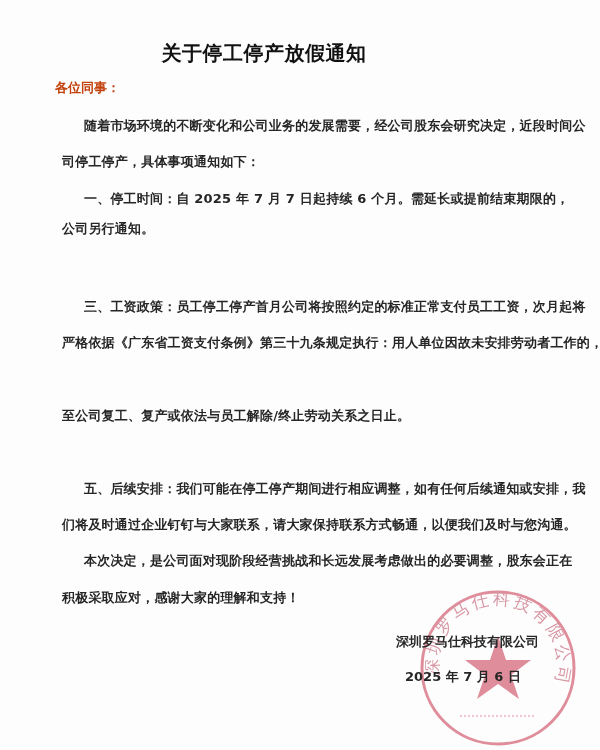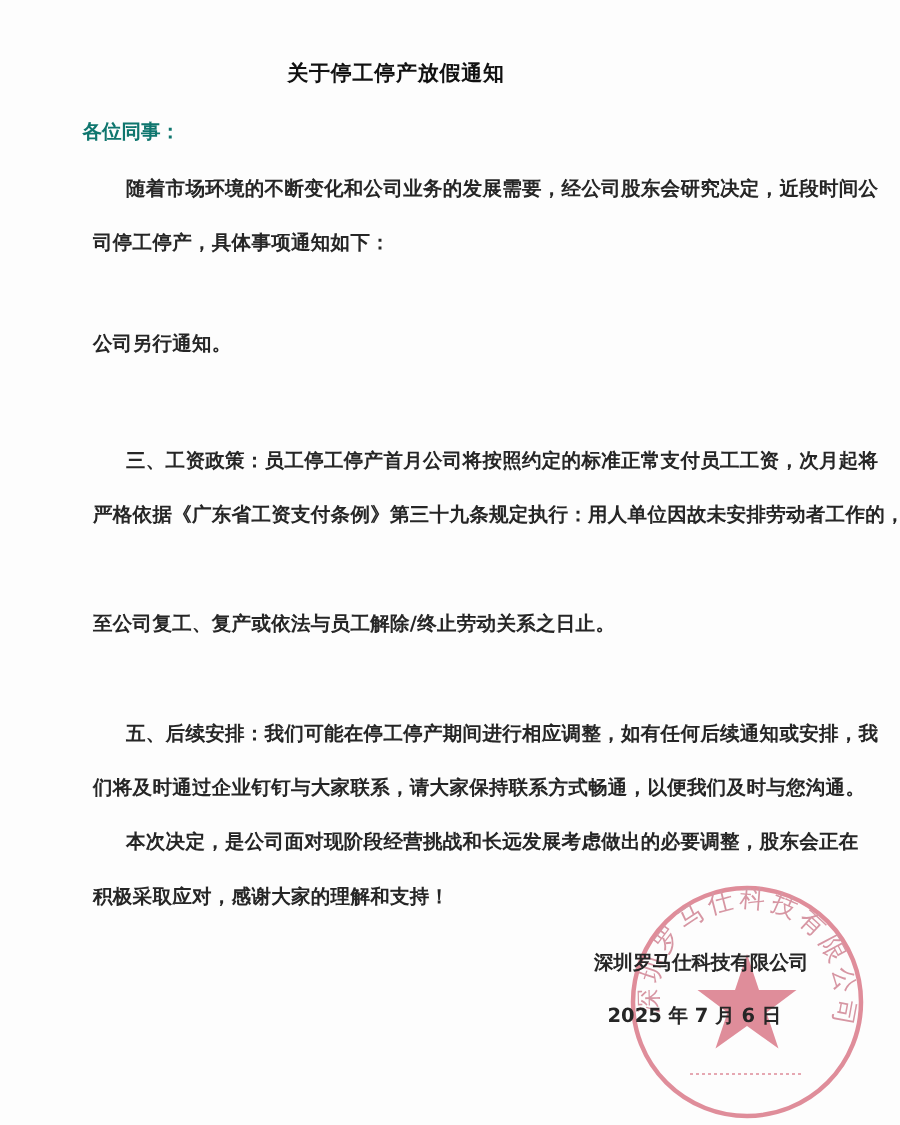--- a/index.html
+++ b/index.html
@@ -6,23 +6,23 @@
   body {
     width: 600px; height: 750px; overflow: hidden;
     background: #ffffff;
     font-family: "DejaVu Sans", "Liberation Sans", sans-serif;
     color: #1e1e1e;
     position: relative;
   }
   .page { position: absolute; left: 0; top: 0; width: 600px; height: 750px; background: #fdfdfd; }
   .title {
     position: absolute; top: 40px; left: 0; width: 528px; text-align: center;
-    font-size: 14px; font-weight: bold; letter-spacing: 0.5px; color: #111;
+    font-size: 20px; font-weight: bold; letter-spacing: 0.5px; color: #111;
   }
-  .salutation { position: absolute; left: 55px; top: 79px; font-size: 13px; font-weight: bold; color: #0f766e; }
+  .salutation { position: absolute; left: 55px; top: 79px; font-size: 13px; font-weight: bold; color: #c2410c; }
   .line {
     position: absolute; font-size: 13px; white-space: nowrap; color: #262626;
     font-weight: bold; letter-spacing: 0.2px;
   }
   .indent { left: 84px; }
   .cont { left: 62px; }
   .sig { position: absolute; font-size: 13px; font-weight: bold; color: #262626; white-space: nowrap; }
   .stamp {
     position: absolute; left: 418px; top: 588px; width: 160px; height: 160px;
     opacity: 0.55; pointer-events: none;
@@ -31,20 +31,21 @@
 </head>
 <body>
 
 <div class="page">
   <div class="title">关于停工停产放假通知</div>
   <div class="salutation">各位同事：</div>
 
   <div class="line indent" style="top:117px">随着市场环境的不断变化和公司业务的发展需要，经公司股东会研究决定，近段时间公</div>
   <div class="line cont" style="top:153px">司停工停产，具体事项通知如下：</div>
 
+  <div class="line indent" style="top:190px">一、停工时间：自 2025 年 7 月 7 日起持续 6 个月。需延长或提前结束期限的，</div>
   <div class="line cont" style="top:220px">公司另行通知。</div>
 
 
   <div class="line indent" style="top:298px">三、工资政策：员工停工停产首月公司将按照约定的标准正常支付员工工资，次月起将</div>
   <div class="line cont" style="top:334px">严格依据《广东省工资支付条例》第三十九条规定执行：用人单位因故未安排劳动者工作的，</div>
   <div class="line cont" style="top:407px">至公司复工、复产或依法与员工解除/终止劳动关系之日止。</div>
 
 
   <div class="line indent" style="top:480px">五、后续安排：我们可能在停工停产期间进行相应调整，如有任何后续通知或安排，我</div>
   <div class="line indent" style="top:552px">本次决定，是公司面对现阶段经营挑战和长远发展考虑做出的必要调整，股东会正在</div>

